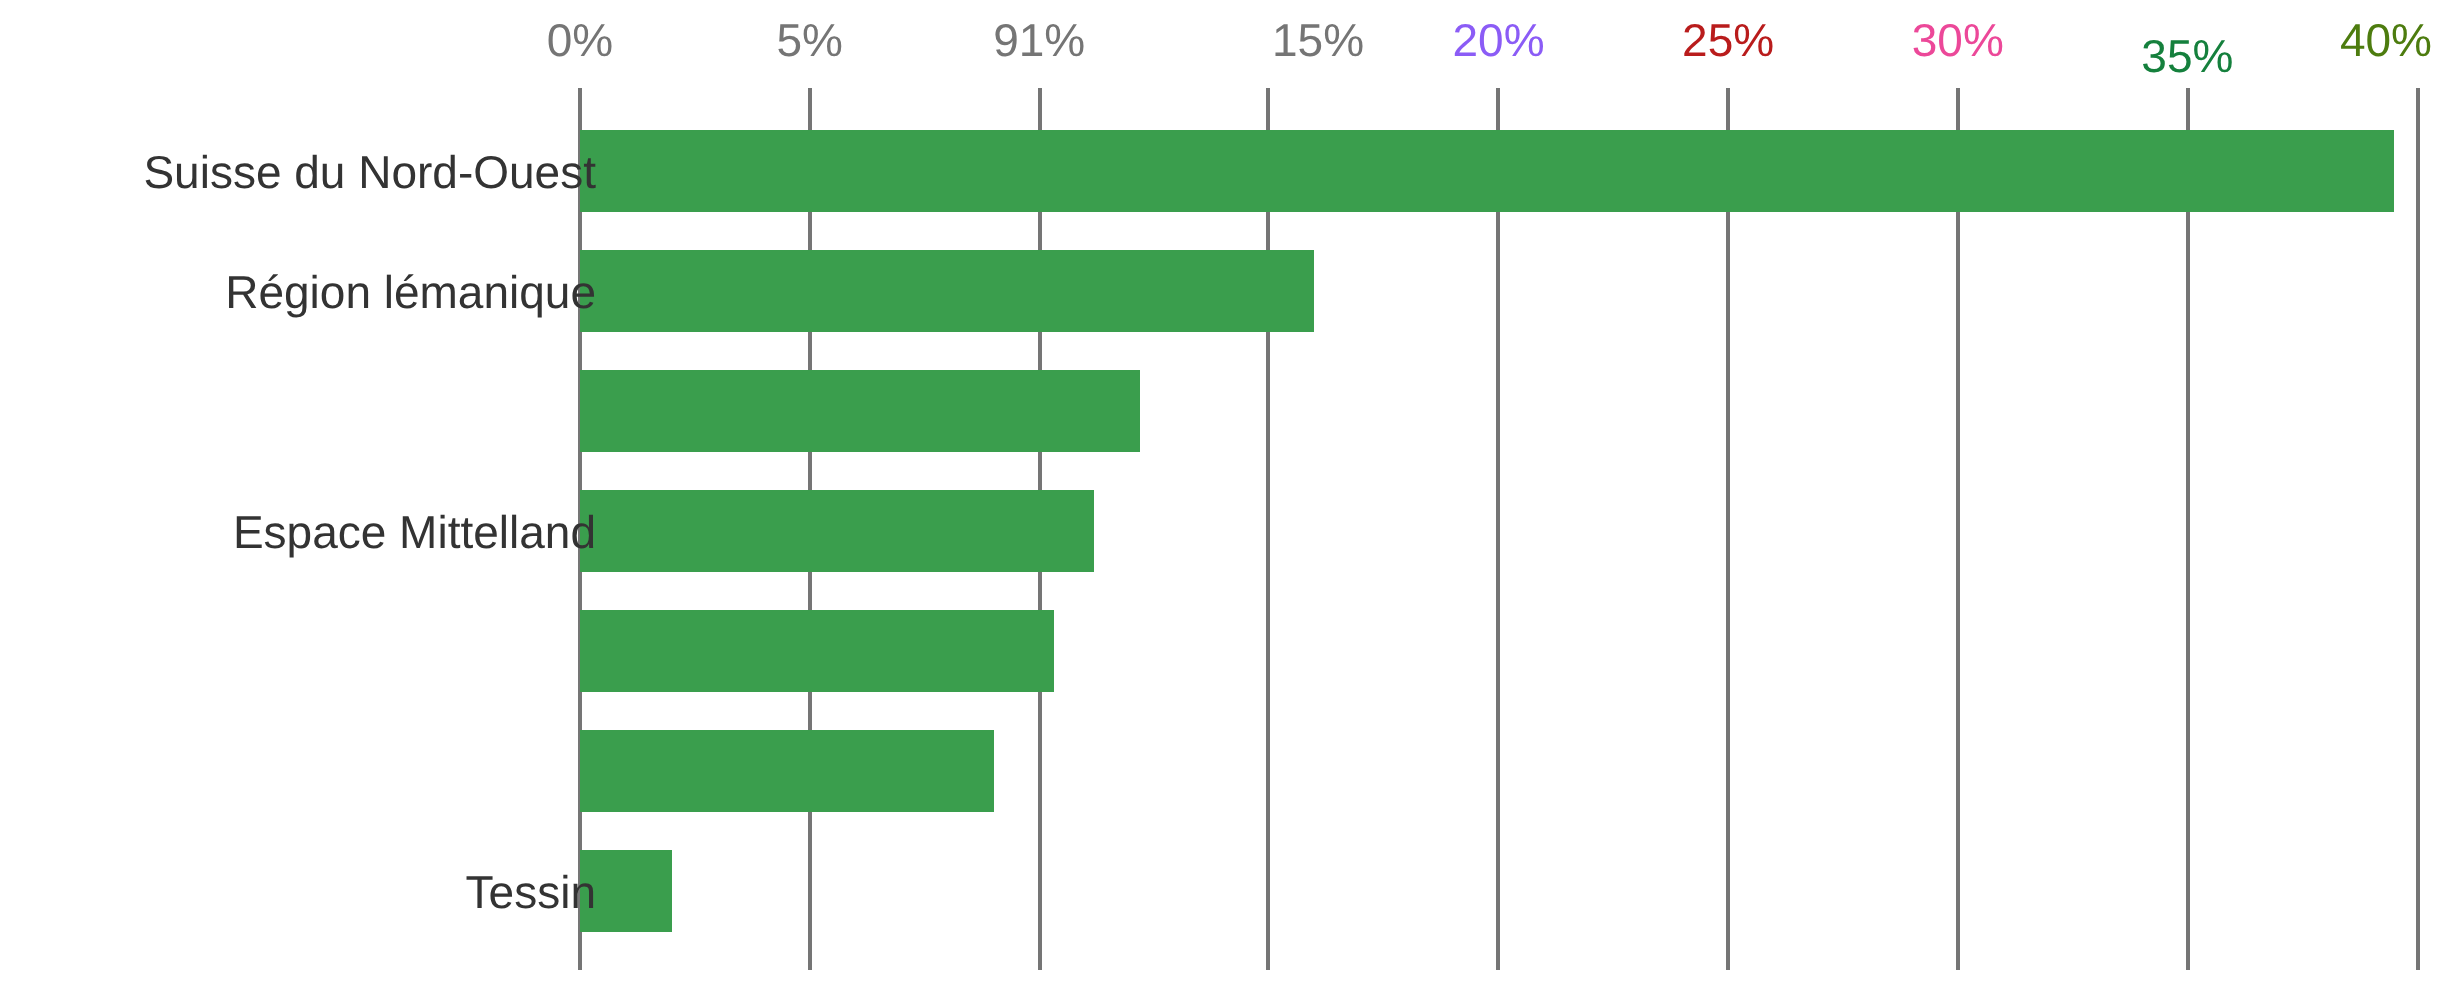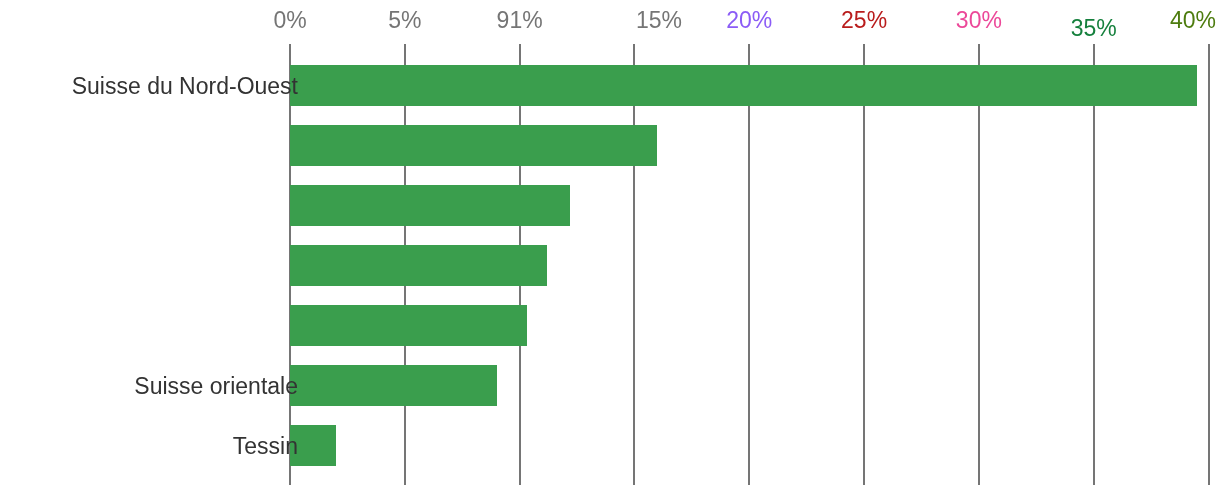--- a/index.html
+++ b/index.html
@@ -81,17 +81,18 @@
     <div class="tick-label" style="top: 7px; left: 636px; color: rgb(117, 117, 117);">15%</div>
     <div class="tick-label" style="top: 7px; left: 726.236px; color: #8b5cf6;">20%</div>
     <div class="tick-label" style="top: 7px; left: 841.051px; color: #b91c1c;">25%</div>
     <div class="tick-label" style="top: 7px; left: 955.865px; color: #ec4899;">30%</div>
     <div class="tick-label" style="top: 15px; left: 1070.68px; color: #15803d;">35%</div>
     <div class="tick-label" style="top: 7px; left: 1169.95px; color: #4d7c0f;">40%</div>
   </div>
 
   <div class="cat-layer">
     <div class="cat-label" style="top: 70.5px; width: 267px; color: rgb(51, 51, 51);">Suisse du Nord-Ouest</div>
-    <div class="cat-label" style="top: 370.5px; width: 267px; color: rgb(51, 51, 51);">Suisse orientale</div>
+    <div class="cat-label" style="top: 130.5px; width: 267px; color: rgb(51, 51, 51);">Région lémanique</div>
+    <div class="cat-label" style="top: 250.5px; width: 267px; color: rgb(51, 51, 51);">Espace Mittelland</div>
     <div class="cat-label" style="top: 430.5px; width: 267px; color: rgb(51, 51, 51);">Tessin</div>
   </div>
 
 </div>
 
 </body></html>

